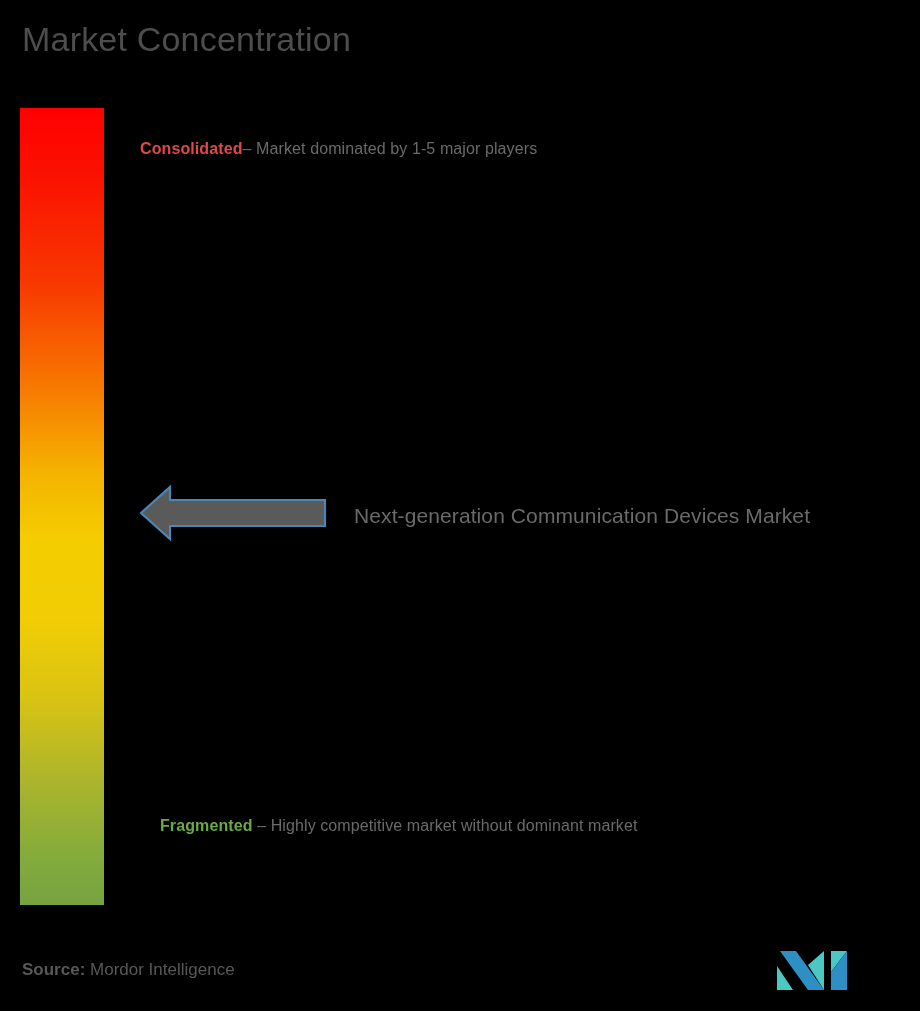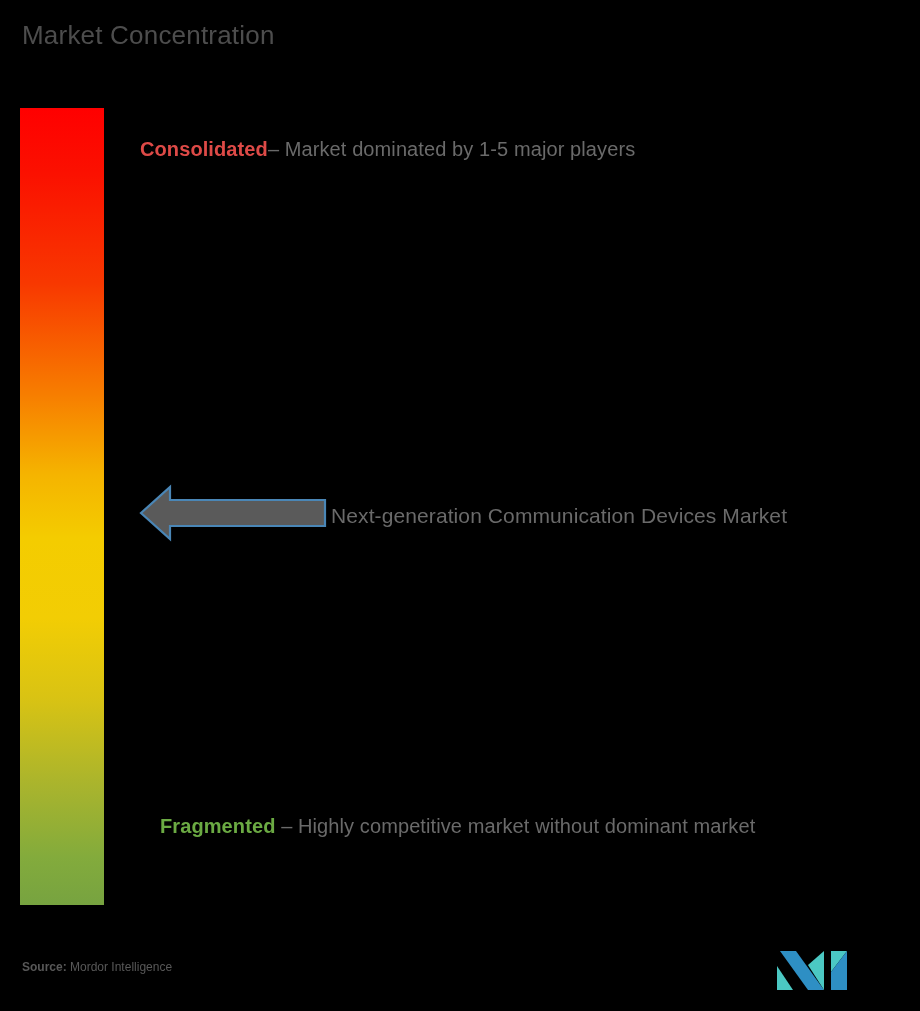--- a/index.html
+++ b/index.html
@@ -14,21 +14,21 @@
     overflow: hidden;
     font-family: "Liberation Sans", sans-serif;
     -webkit-font-smoothing: antialiased;
   }
 
   
   #page-title {
     position: absolute;
     left: 22px;
     top: 20px;
-    font-size: 26px;
+    font-size: 34px;
     font-weight: 300;
     letter-spacing: 0.2px;
     color: #4d4d4d;
     white-space: nowrap;
   }
 
   
   #scale-bar {
     position: absolute;
     left: 20px;
@@ -48,21 +48,21 @@
         #a9b42d 85%,
         #83ab3c 94%,
         #77a340 100%);
   }
 
   
   .legend-block {
     position: absolute;
     left: 140px;
     width: 730px;
-    font-size: 20px;
+    font-size: 16px;
     font-weight: 400;
     line-height: 58px;
     color: #6a6a6a;
     letter-spacing: 0.1px;
   }
   #legend-consolidated { top: 120px; }
   #legend-fragmented { top: 797px; }
   .legend-term {
     font-weight: 700;
   }
@@ -72,36 +72,36 @@
   
   #arrow-marker {
     position: absolute;
     left: 138px;
     top: 484px;
     width: 190px;
     height: 58px;
   }
   #callout-label {
     position: absolute;
-    left: 331px;
+    left: 354px;
     top: 495px;
     width: 540px;
     font-size: 21px;
     font-weight: 400;
     line-height: 41px;
     color: #6a6a6a;
     letter-spacing: 0.1px;
   }
 
   
   #source-line {
     position: absolute;
     left: 22px;
     top: 960px;
-    font-size: 12px;
+    font-size: 17px;
     color: #585858;
     white-space: nowrap;
   }
   #source-line .source-label { font-weight: 700; }
   #source-line .source-value { font-weight: 400; }
 
   #brand-logo {
     position: absolute;
     left: 777px;
     top: 948px;

